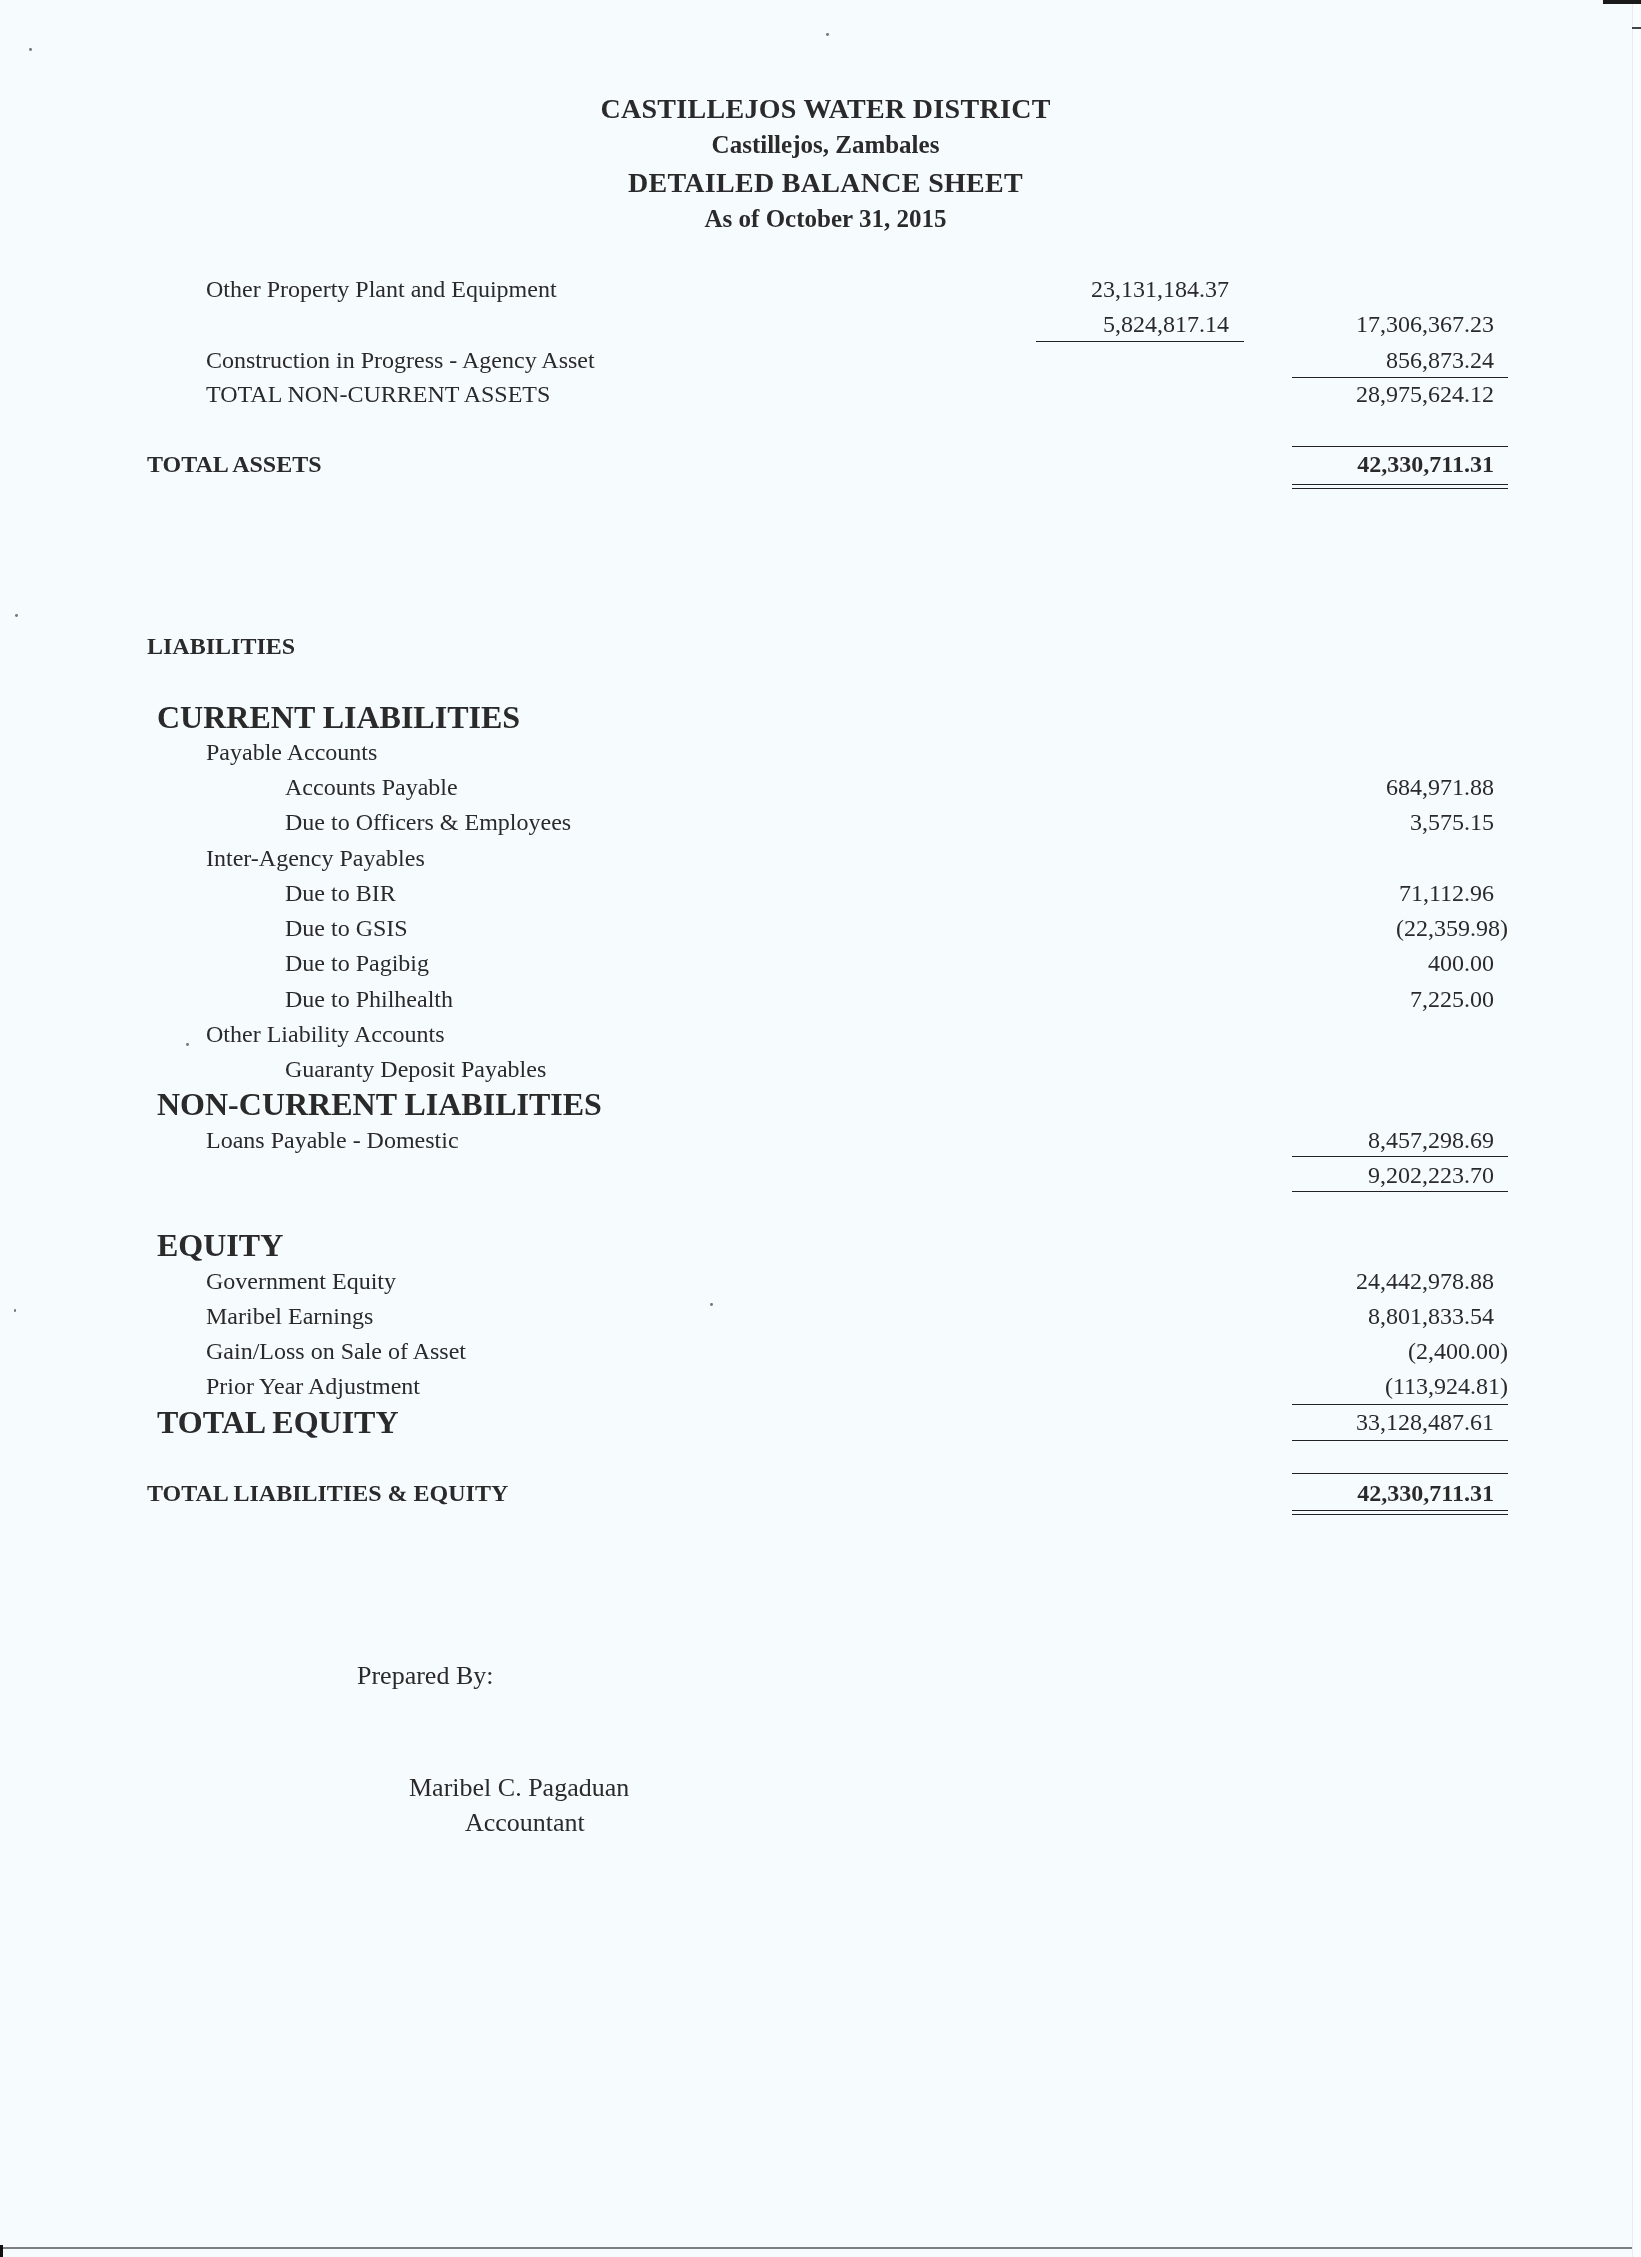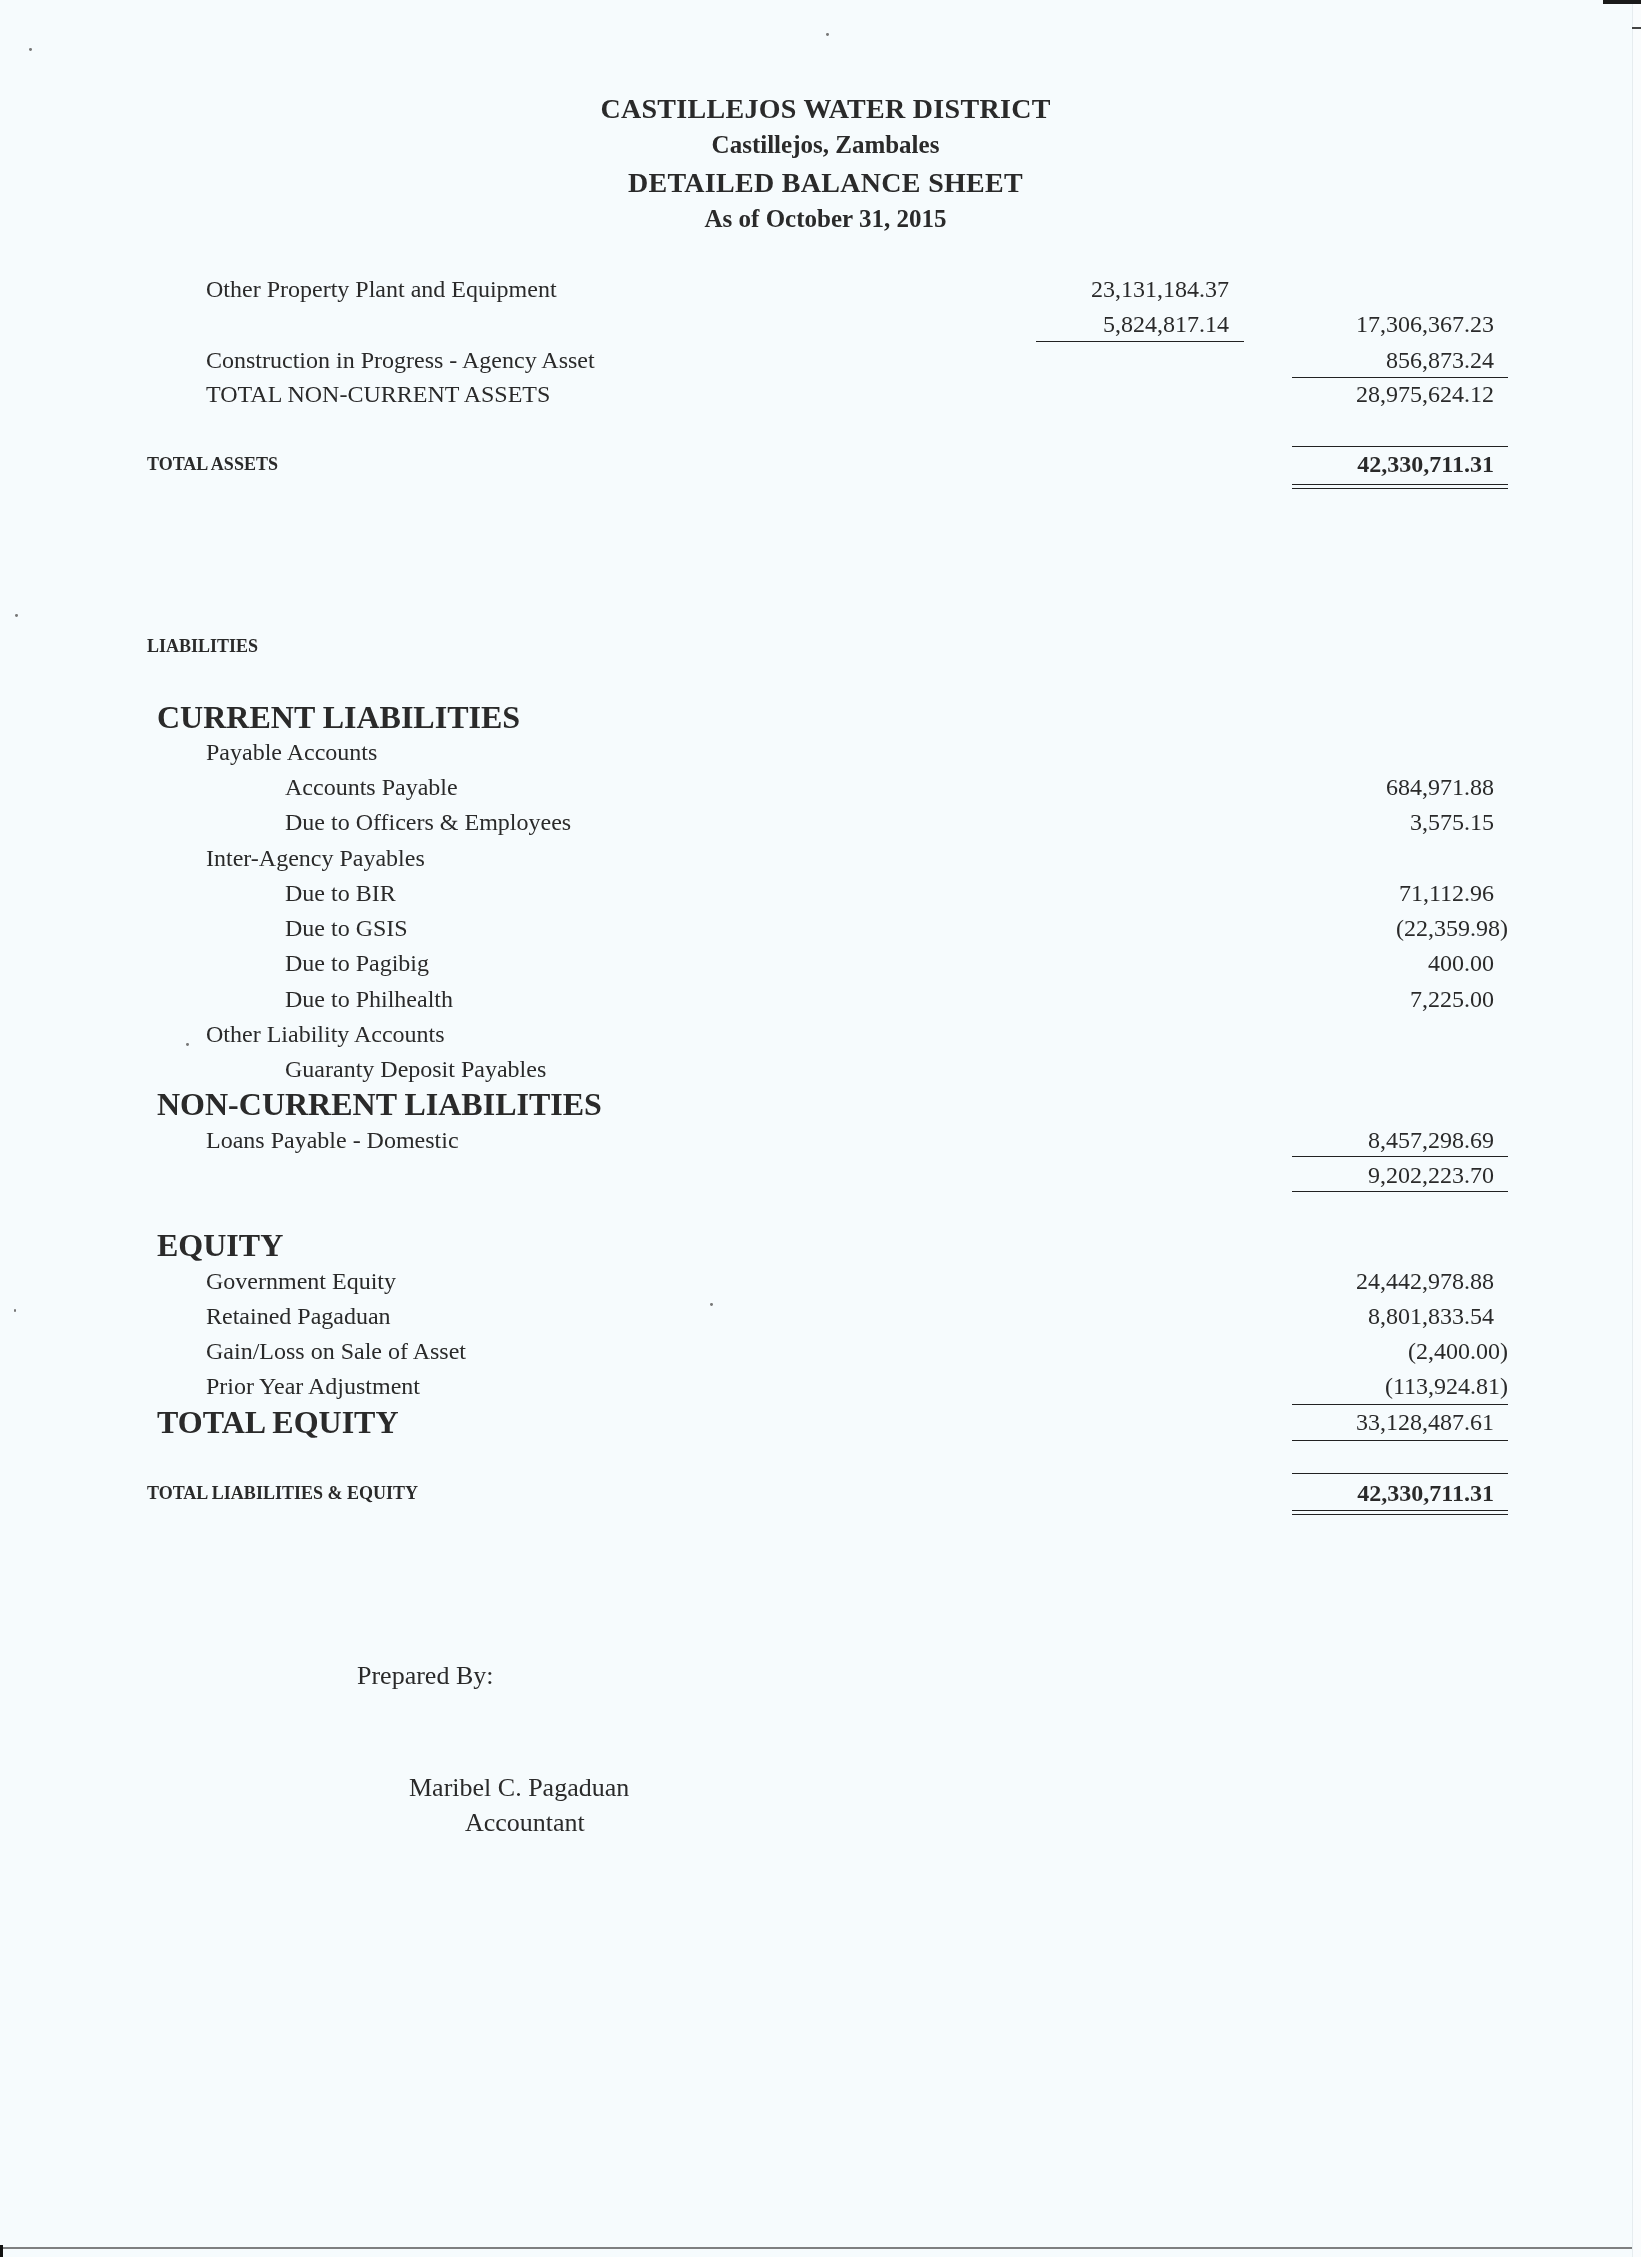--- a/index.html
+++ b/index.html
@@ -16,21 +16,21 @@
     .scan-bl { position: absolute; left: 0; top: 2245px; width: 2.9px; height: 12.6px; background: #111; }
 
     .title { position: absolute; left: 0; width: 1651px; text-align: center; font-weight: bold; }
     .t1 { top: 93px; font-size: 28px; letter-spacing: 0.3px; }
     .t2 { top: 131px; font-size: 25px; }
     .t3 { top: 167px; font-size: 28px; letter-spacing: 0.3px; }
     .t4 { top: 205px; font-size: 25px; }
 
     .row { position: absolute; left: 0; width: 1641px; height: 33px; }
     .lbl { position: absolute; top: 0; white-space: nowrap; font-size: 24px; line-height: 33px; }
-    .lbl.l0 { left: 147px; font-weight: bold; font-size: 18px; }
+    .lbl.l0 { left: 147px; font-weight: bold; font-size: 24px; }
     .lbl.l0b { left: 147px; font-weight: bold; font-size: 32px; margin-left: 10px; }
     .lbl.l1 { left: 206px; }
     .lbl.l2 { left: 285px; }
     .num { position: absolute; top: 0; font-size: 24px; line-height: 33px; text-align: right; white-space: nowrap; }
     .num.c1 { left: 1036px; width: 193px; }
     .num.c2 { left: 1292px; width: 202px; }
     .num.neg.c2 { width: 216px; }
     .num.bold { font-weight: bold; }
 
     .rule { position: absolute; height: 0; border-top: 1.9px solid #222; }
@@ -144,21 +144,21 @@
 <div class="rule c2" style="top:1191px"></div>
 
 <div class="row" style="top:1229px">
   <span class="lbl l0b">EQUITY</span>
 </div>
 <div class="row" style="top:1265px">
   <span class="lbl l1">Government Equity</span>
   <span class="num c2">24,442,978.88</span>
 </div>
 <div class="row" style="top:1300px">
-  <span class="lbl l1">Retained Pagaduan</span>
+  <span class="lbl l1">Maribel Earnings</span>
   <span class="num c2">8,801,833.54</span>
 </div>
 <div class="row" style="top:1335px">
   <span class="lbl l1">Gain/Loss on Sale of Asset</span>
   <span class="num c2 neg">(2,400.00)</span>
 </div>
 <div class="row" style="top:1370px">
   <span class="lbl l1">Prior Year Adjustment</span>
   <span class="num c2 neg">(113,924.81)</span>
 </div>

